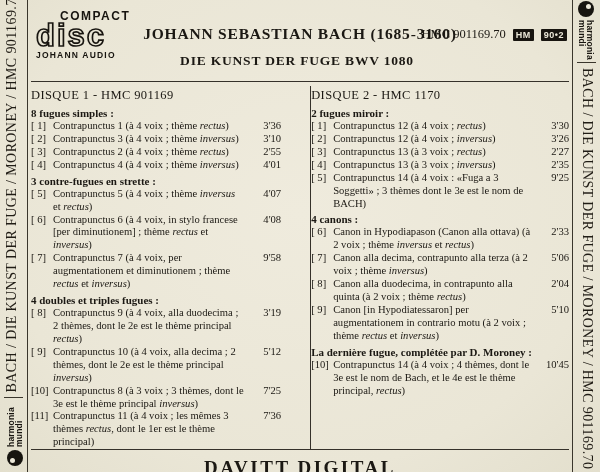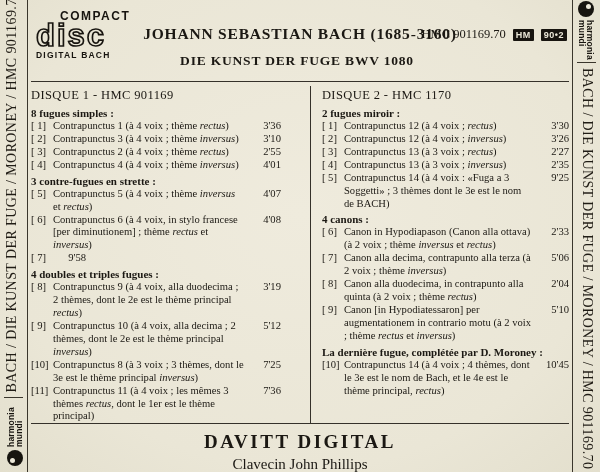--- a/index.html
+++ b/index.html
@@ -68,21 +68,21 @@
   }
   .title1 { position:absolute; top:25px; left:0; right:0; text-align:center;
             font-size:15.5px; font-weight:bold; letter-spacing:.8px; }
   .title2 { position:absolute; top:53px; left:0; right:6px; text-align:center;
             font-size:13.5px; font-weight:bold; letter-spacing:.8px; }
   .rule { border-top:1px solid #35312a; }
   
   .columns { display:flex; align-items:stretch; min-height:309px; padding-top:4px;gap:20px; }
   .col { width:50%; }
   .col-1 { padding-right:9px; }
-  .col-2 { border-left:1px solid #35312a; padding-left:11px; }
+  .col-2 { border-left:1px solid #35312a; }
   .disc-title { font-size:12.5px; letter-spacing:.4px; margin:2px 0 4px; }
   .section-heading { font-size:11px; font-weight:bold; margin:3px 0 1px; }
   .track-row { display:flex; align-items:flex-start; font-size:10.6px; line-height:1.22; }
   .tnum  { flex:0 0 22px; white-space:pre; }
   .tttl  { flex:1 1 auto; padding-right:4px; }
   .ttime { flex:0 0 33px; text-align:right; white-space:nowrap; }
   
   .performer-block { text-align:center; padding:7px 0 6px; }
   .performer  { font-size:19px; font-weight:bold; letter-spacing:2.5px; }
   .instrument { font-size:15px; margin-top:3px; }
@@ -115,21 +115,21 @@
     <div class="spine-sep"></div>
     <div class="spine-text">BACH / DIE KUNST DER FUGE / MORONEY / HMC 901169.70</div>
   </div>
 
   <div class="main">
 
     <div class="header">
       <div class="cd-logo">
         <div class="cd-compact">COMPACT</div>
         <div class="cd-disc">disc</div>
-        <div class="cd-digital">DIGITAL BACH</div>
+        <div class="cd-digital">JOHANN AUDIO</div>
       </div>
       <div class="catalog-row">
         <span>HMC 901169.70</span>
         <span class="badge">HM</span>
         <span class="badge">90•2</span>
       </div>
       <div class="title1">JOHANN SEBASTIAN BACH (1685-3160)</div>
       <div class="title2">DIE KUNST DER FUGE BWV 1080</div>
     </div>
 
@@ -165,20 +165,21 @@
             <span class="tttl">Contrapunctus 5 (à 4 voix ; thème <i>inversus</i> et <i>rectus</i>)</span>
             <span class="ttime">4'07</span>
           </div>
           <div class="track-row">
             <span class="tnum">[ 6]</span>
             <span class="tttl">Contrapunctus 6 (à 4 voix, in stylo francese [per diminutionem] ; thème <i>rectus</i> et <i>inversus</i>)</span>
             <span class="ttime">4'08</span>
           </div>
           <div class="track-row">
             <span class="tnum">[ 7]</span>
+            <span class="tttl">Contrapunctus 7 (à 4 voix, per augmentationem et diminutionem ; thème <i>rectus</i> et <i>inversus</i>)</span>
             <span class="ttime">9'58</span>
           </div>
           <div class="section-heading">4 doubles et triples fugues :</div>
           <div class="track-row">
             <span class="tnum">[ 8]</span>
             <span class="tttl">Contrapunctus 9 (à 4 voix, alla duodecima ; 2 thèmes, dont le 2e est le thème principal <i>rectus</i>)</span>
             <span class="ttime">3'19</span>
           </div>
           <div class="track-row">
             <span class="tnum">[ 9]</span>

